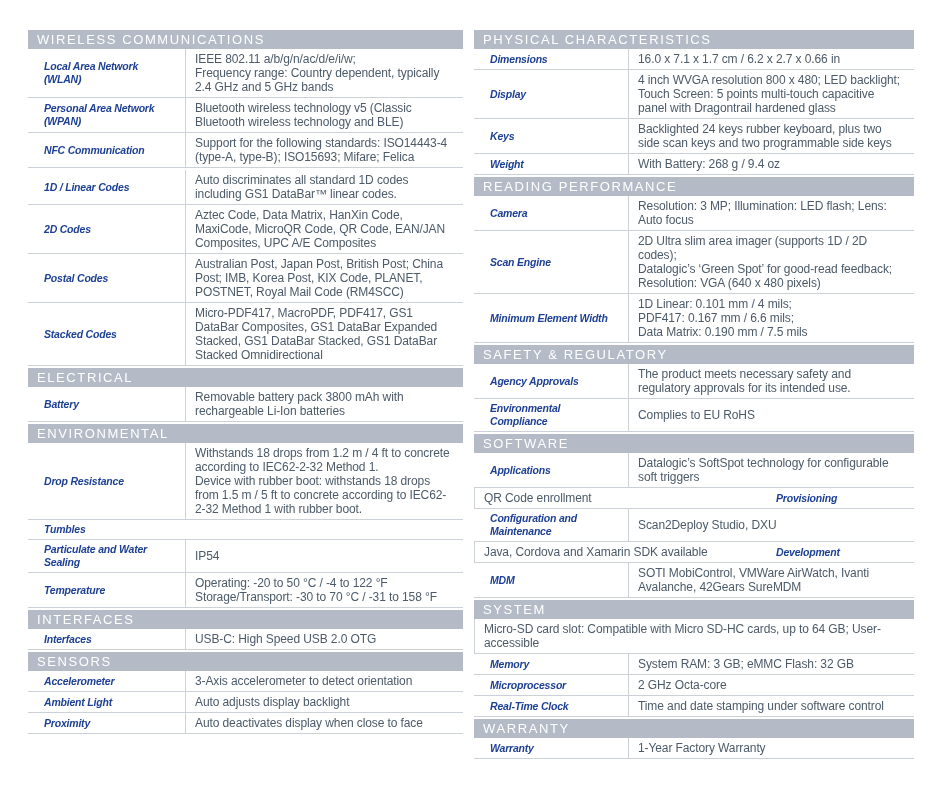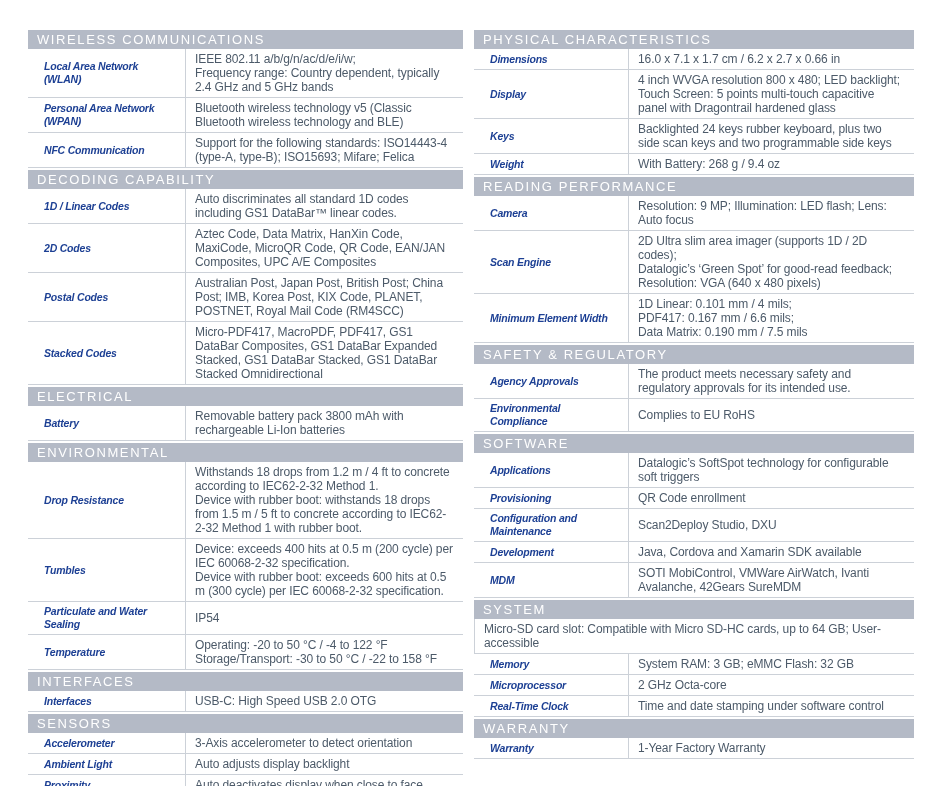--- a/index.html
+++ b/index.html
@@ -62,21 +62,20 @@
           <div class="spec-row">
             <div class="cell label">
               <span>NFC Communication</span>
             </div>
             <div class="cell value">
               <span>Support for the following standards: ISO14443-4 (type-A, type-B); ISO15693; Mifare; Felica</span>
             </div>
           </div>
         </section>
         <section class="spec-section">
-          <div class="section-header">DECODING CAPABILITY</div>
           <div class="spec-row">
             <div class="cell label">
               <span>1D / Linear Codes</span>
             </div>
             <div class="cell value">
               <span>Auto discriminates all standard 1D codes including GS1 DataBar™ linear codes.</span>
             </div>
           </div>
           <div class="spec-row">
             <div class="cell label">
@@ -122,40 +121,36 @@
             </div>
             <div class="cell value">
               <span>Withstands 18 drops from 1.2 m / 4 ft to concrete according to IEC62-2-32 Method 1.
 Device with rubber boot: withstands 18 drops from 1.5 m / 5 ft to concrete according to IEC62-2-32 Method 1 with rubber boot.</span>
             </div>
           </div>
           <div class="spec-row">
             <div class="cell label">
               <span>Tumbles</span>
             </div>
-            <div class="cell value">
-              <span>Device: exceeds 400 hits at 0.5 m (200 cycle) per IEC 60068-2-32 specification.
-Device with rubber boot: exceeds 600 hits at 0.5 m (300 cycle) per IEC 60068-2-32 specification.</span>
-            </div>
           </div>
           <div class="spec-row">
             <div class="cell label">
               <span>Particulate and Water Sealing</span>
             </div>
             <div class="cell value">
               <span>IP54</span>
             </div>
           </div>
           <div class="spec-row">
             <div class="cell label">
               <span>Temperature</span>
             </div>
             <div class="cell value">
               <span>Operating: -20 to 50 °C / -4 to 122 °F
-Storage/Transport: -30 to 50 °C / -22 to 158 °F</span>
+Storage/Transport: -30 to 70 °C / -31 to 158 °F</span>
             </div>
           </div>
         </section>
         <section class="spec-section">
           <div class="section-header">INTERFACES</div>
           <div class="spec-row">
             <div class="cell label">
               <span>Interfaces</span>
             </div>
             <div class="cell value">
@@ -228,21 +223,21 @@
             </div>
           </div>
         </section>
         <section class="spec-section">
           <div class="section-header">READING PERFORMANCE</div>
           <div class="spec-row">
             <div class="cell label">
               <span>Camera</span>
             </div>
             <div class="cell value">
-              <span>Resolution: 9 MP; Illumination: LED flash; Lens: Auto focus</span>
+              <span>Resolution: 3 MP; Illumination: LED flash; Lens: Auto focus</span>
             </div>
           </div>
           <div class="spec-row">
             <div class="cell label">
               <span>Scan Engine</span>
             </div>
             <div class="cell value">
               <span>2D Ultra slim area imager (supports 1D / 2D codes);
 Datalogic’s ‘Green Spot’ for good-read feedback;
 Resolution: VGA (640 x 480 pixels)</span>
@@ -282,41 +277,41 @@
           <div class="section-header">SOFTWARE</div>
           <div class="spec-row">
             <div class="cell label">
               <span>Applications</span>
             </div>
             <div class="cell value">
               <span>Datalogic’s SoftSpot technology for configurable soft triggers</span>
             </div>
           </div>
           <div class="spec-row">
+            <div class="cell value">
+              <span>QR Code enrollment</span>
+            </div>
             <div class="cell label">
               <span>Provisioning</span>
             </div>
-            <div class="cell value">
-              <span>QR Code enrollment</span>
-            </div>
           </div>
           <div class="spec-row">
             <div class="cell label">
               <span>Configuration and Maintenance</span>
             </div>
             <div class="cell value">
               <span>Scan2Deploy Studio, DXU</span>
             </div>
           </div>
           <div class="spec-row">
+            <div class="cell value">
+              <span>Java, Cordova and Xamarin SDK available</span>
+            </div>
             <div class="cell label">
               <span>Development</span>
-            </div>
-            <div class="cell value">
-              <span>Java, Cordova and Xamarin SDK available</span>
             </div>
           </div>
           <div class="spec-row">
             <div class="cell label">
               <span>MDM</span>
             </div>
             <div class="cell value">
               <span>SOTI MobiControl, VMWare AirWatch, Ivanti Avalanche, 42Gears SureMDM</span>
             </div>
           </div>

